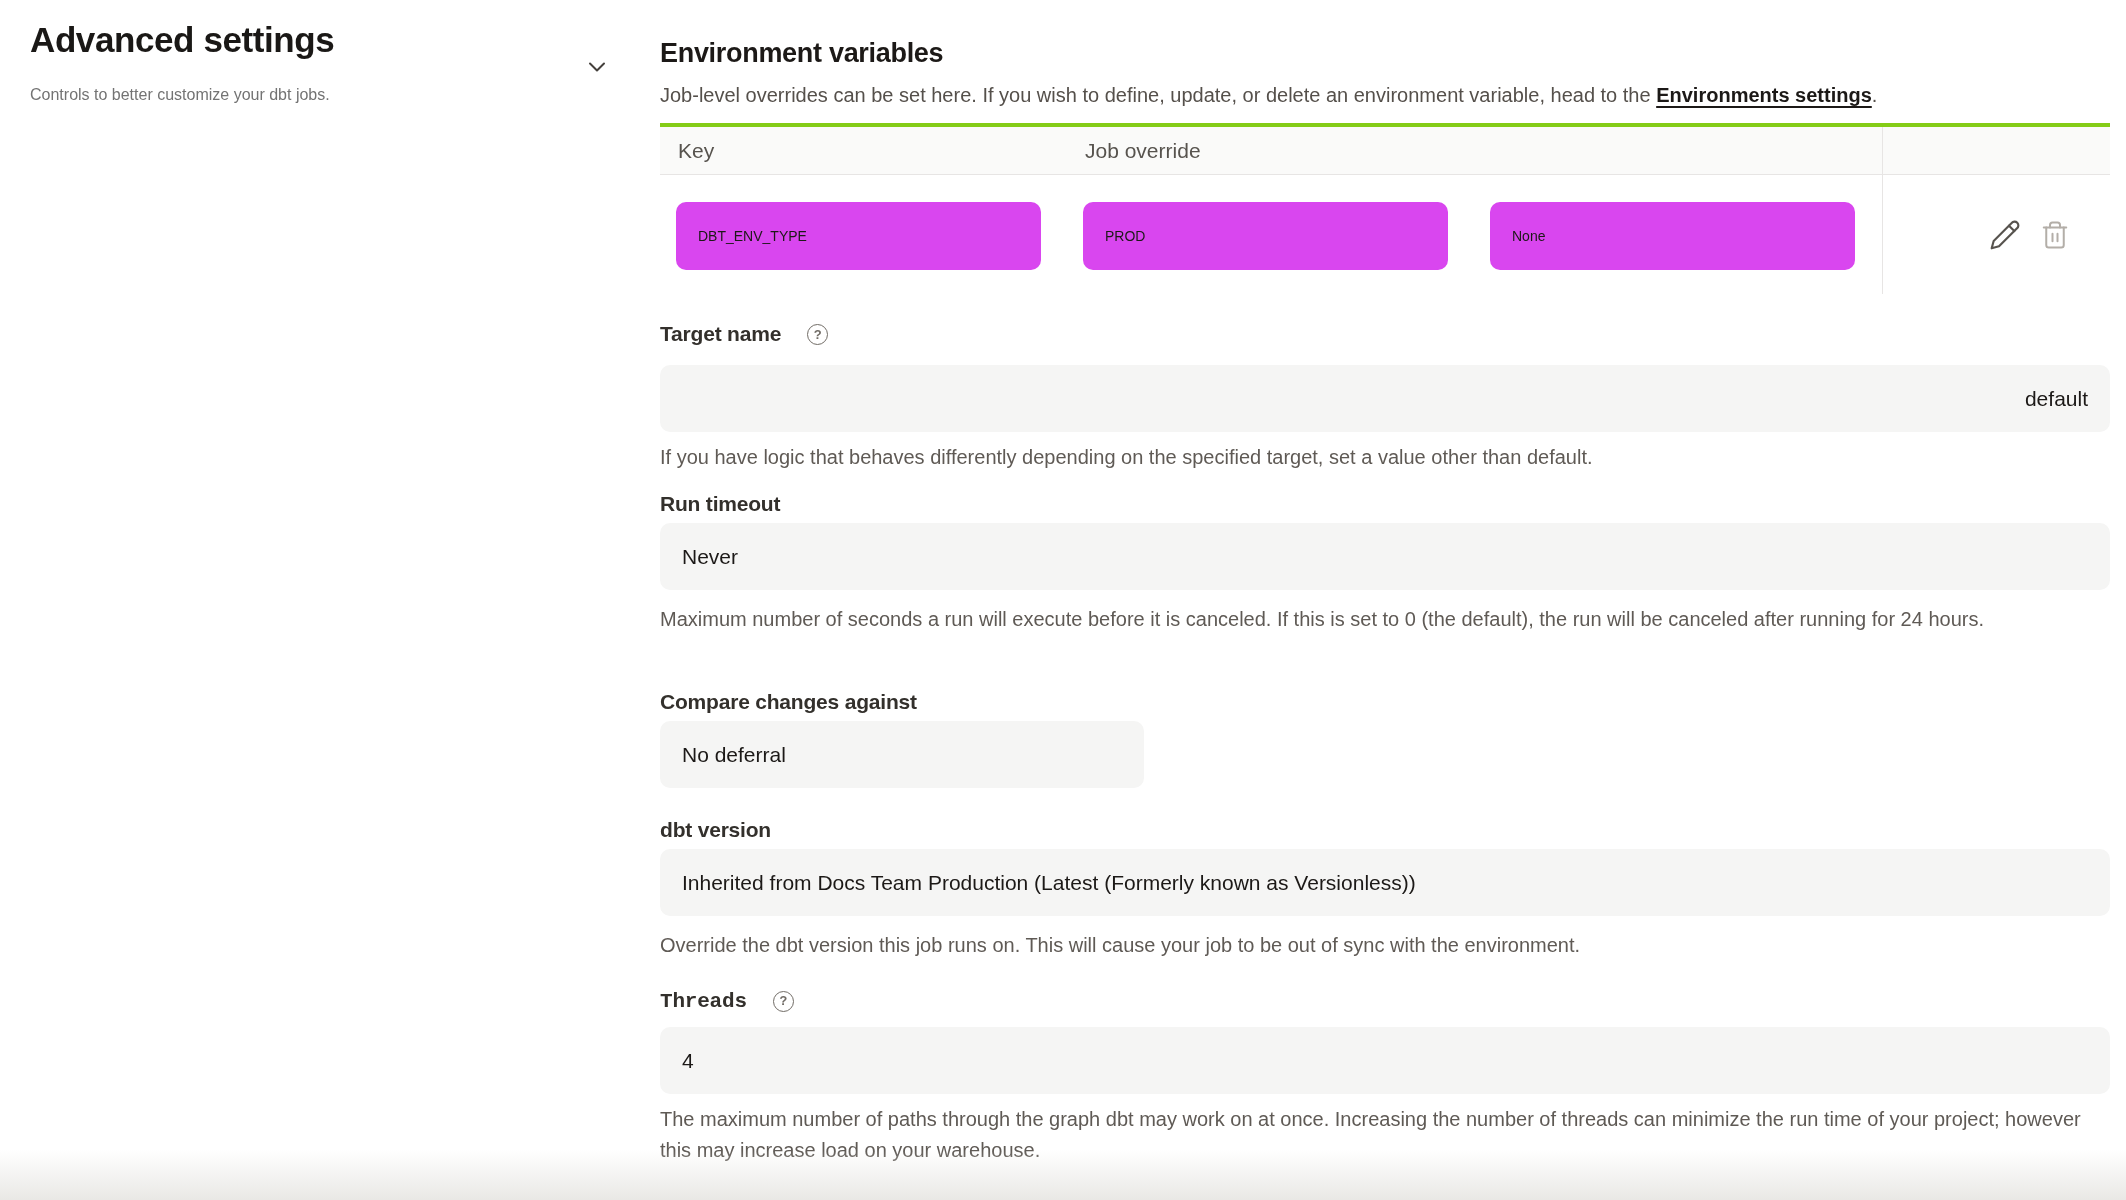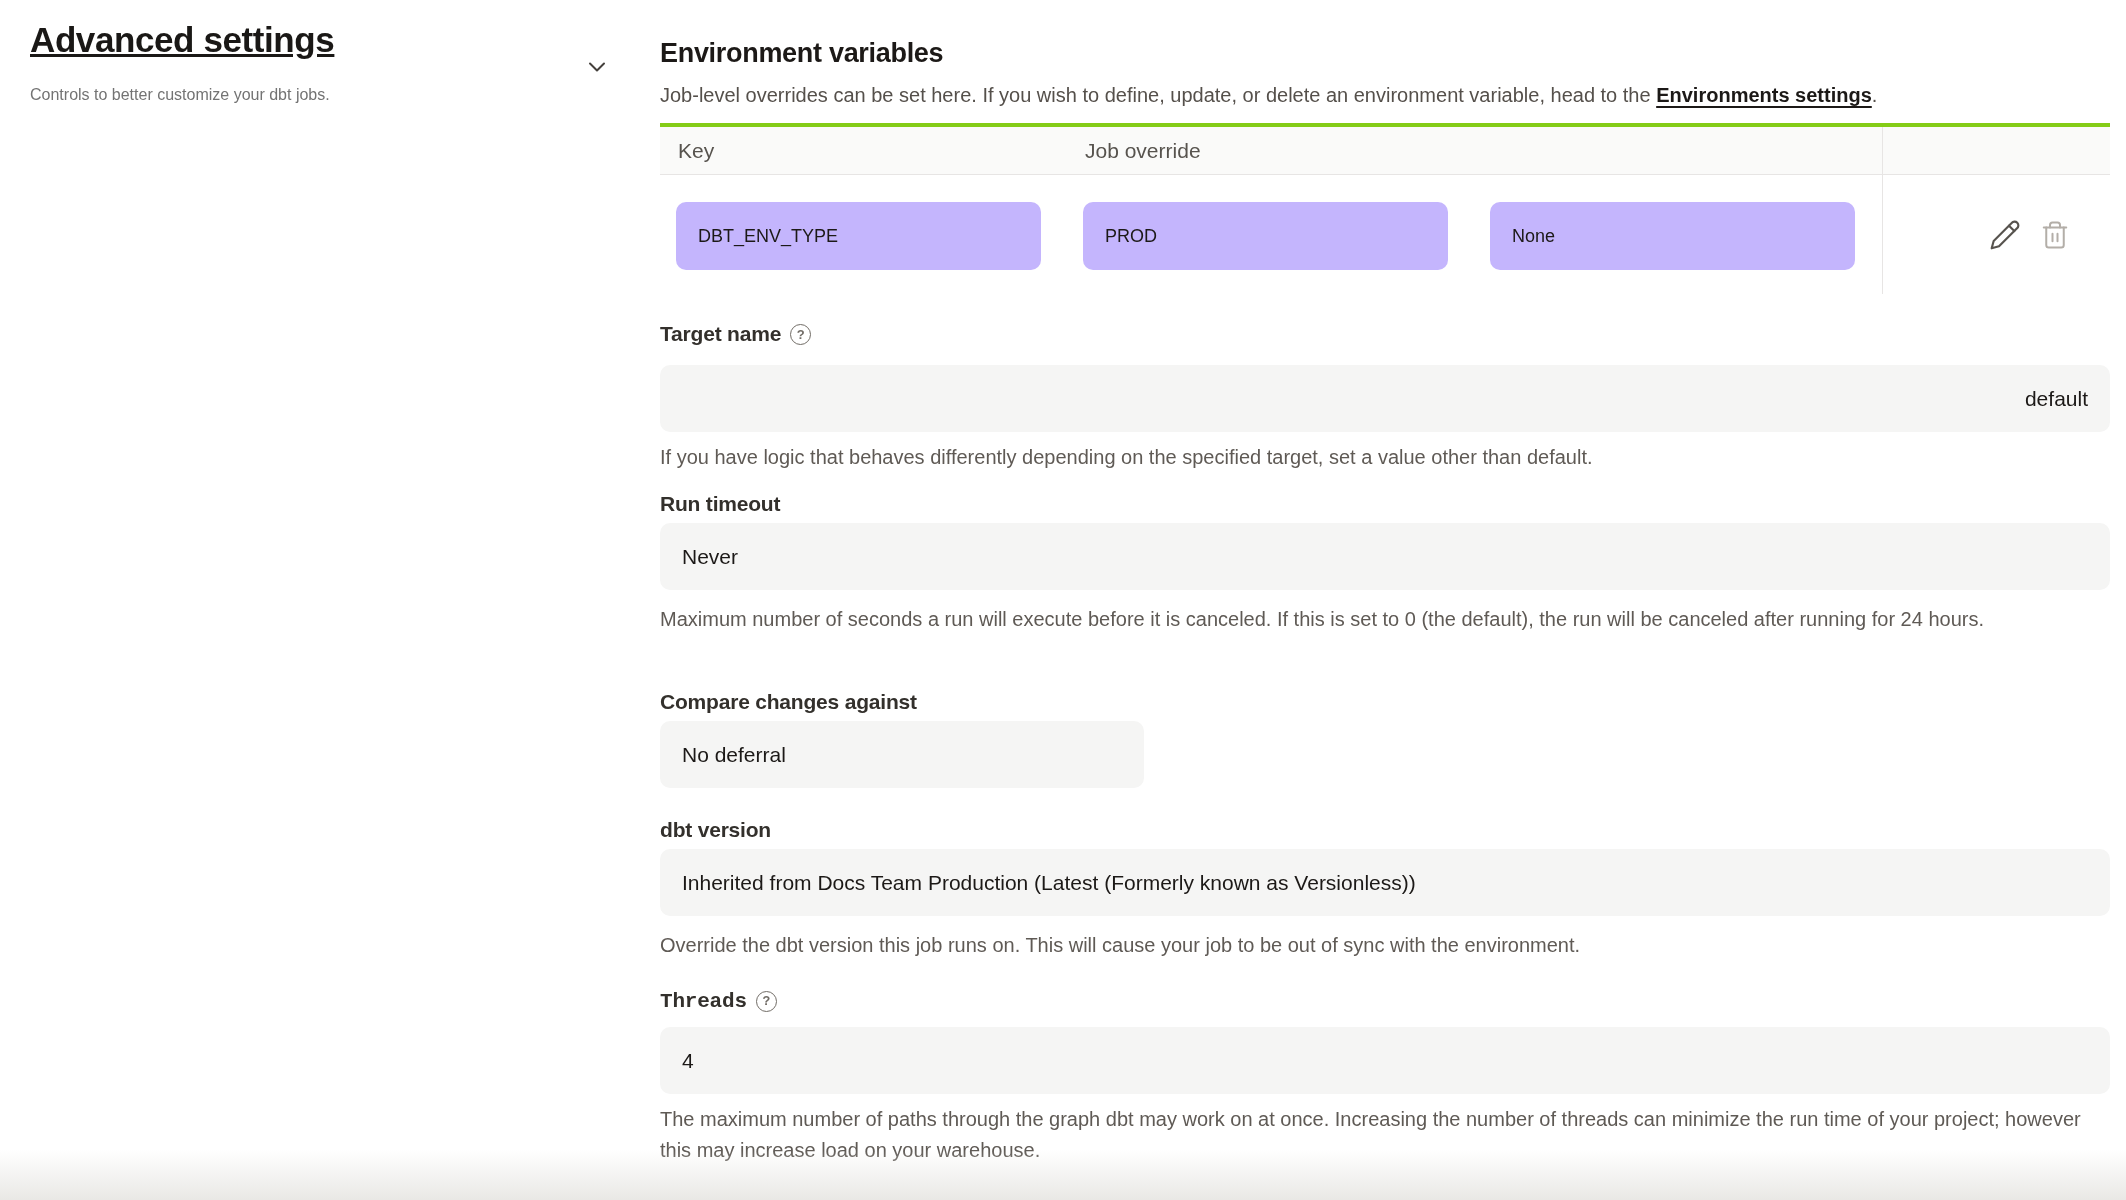--- a/index.html
+++ b/index.html
@@ -7,21 +7,21 @@
   body {
     position:relative;
     background:#ffffff;
     font-family:"Liberation Sans","DejaVu Sans",sans-serif;
     color:#1c1917;
     overflow:hidden;
   }
   
   .left-heading {
     position:absolute; left:30px; top:20px;
-    font-size:35px; font-weight:700; letter-spacing:-0.4px; color:#1a1816;text-decoration:underline;
+    font-size:35px; font-weight:700; letter-spacing:-0.4px; color:#1a1816;
   }
   .left-subtitle {
     position:absolute; left:30px; top:86px;
     font-size:16px; color:#737373;
   }
   .collapse-btn {
     position:absolute; left:582px; top:52px;
     width:30px; height:30px; border:none; background:transparent; cursor:pointer;
     display:flex; align-items:center; justify-content:center;
   }
@@ -49,40 +49,40 @@
     background:#fafaf9; border-bottom:1px solid #e7e5e4;
     display:flex;
   }
   .th-cell {
     width:407px; padding-left:18px; line-height:48px;
     font-size:21px; color:#57534e; font-weight:400;
   }
   .env-table-row { position:absolute; left:0; top:48px; width:1450px; height:119px; display:flex; }
   .td-cell { width:407px; padding:27px 26px 0 16px; }
   .value-chip {
-    height:68px; background:#c4b5fd; border-radius:10px;
+    height:68px; background:#d946ef; border-radius:10px;
     display:flex; align-items:center; padding:0 22px;
-    font-size:18px; color:#1c1917; white-space:nowrap; overflow:hidden;
+    font-size:14px; color:#1c1917; white-space:nowrap; overflow:hidden;
   }
   .actions-divider {
     position:absolute; left:1222px; top:0; width:1px; height:167px; background:#e7e5e4;
   }
   .actions-cell {
     position:absolute; left:1223px; top:48px; width:227px; height:119px;
     display:flex; align-items:center; justify-content:flex-end; gap:16px; padding-right:38px;
   }
   .icon-btn {
     width:34px; height:34px; border:none; background:transparent; cursor:pointer;
     display:flex; align-items:center; justify-content:center; padding:0;
   }
   
   .field-label {
     position:absolute; left:0;
     font-size:21px; font-weight:700; letter-spacing:-0.2px; color:#33302c;
-    display:flex; align-items:center; gap:9px;
+    display:flex; align-items:center; gap:26px;
   }
   .help-icon {
     width:21px; height:21px; border:1.6px solid #716c66; border-radius:50%;
     display:inline-flex; align-items:center; justify-content:center;
     font-size:13px; font-weight:700; color:#716c66; cursor:pointer; flex:none;
   }
   .field-input {
     position:absolute; left:0; width:1450px; height:67px;
     background:#f5f5f4; border:none; border-radius:10px;
     padding:0 22px; font-size:21px; color:#1c1917;

